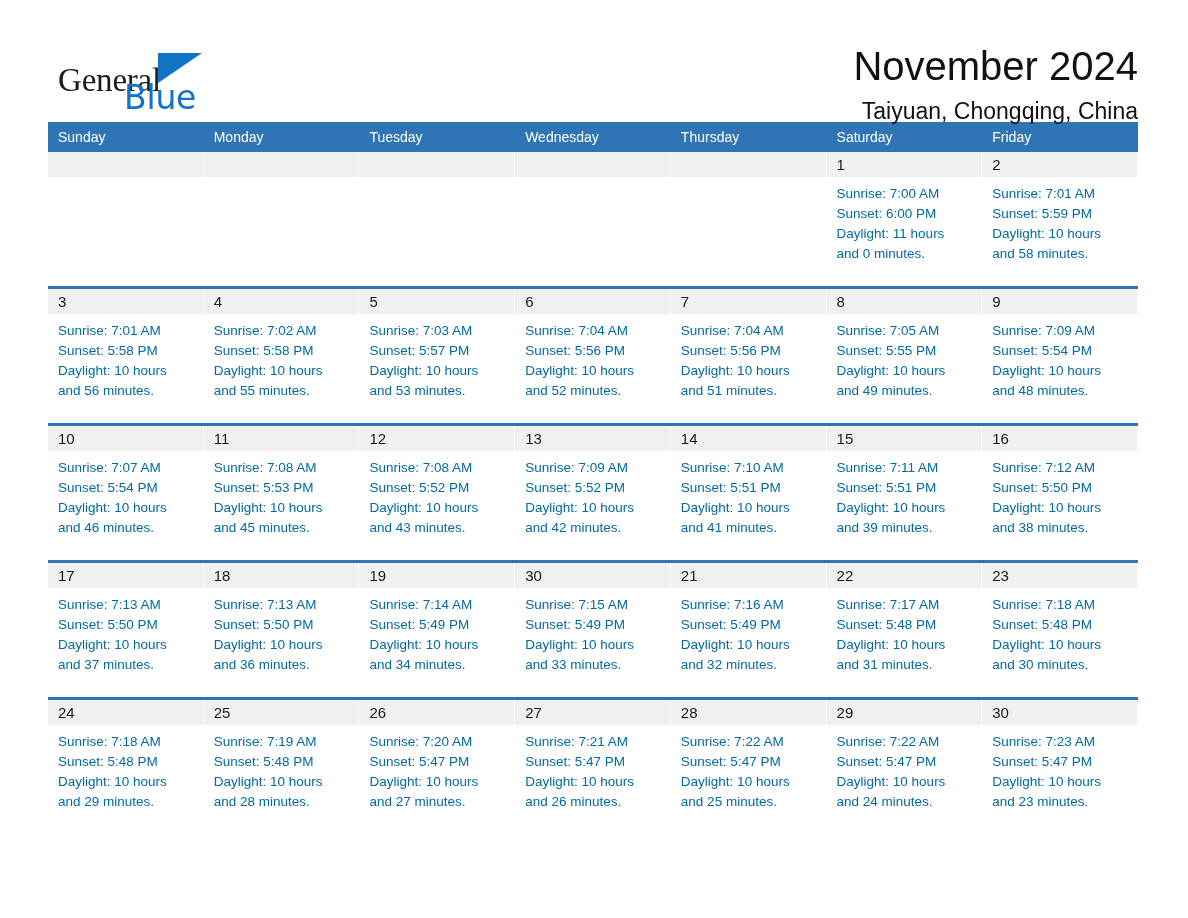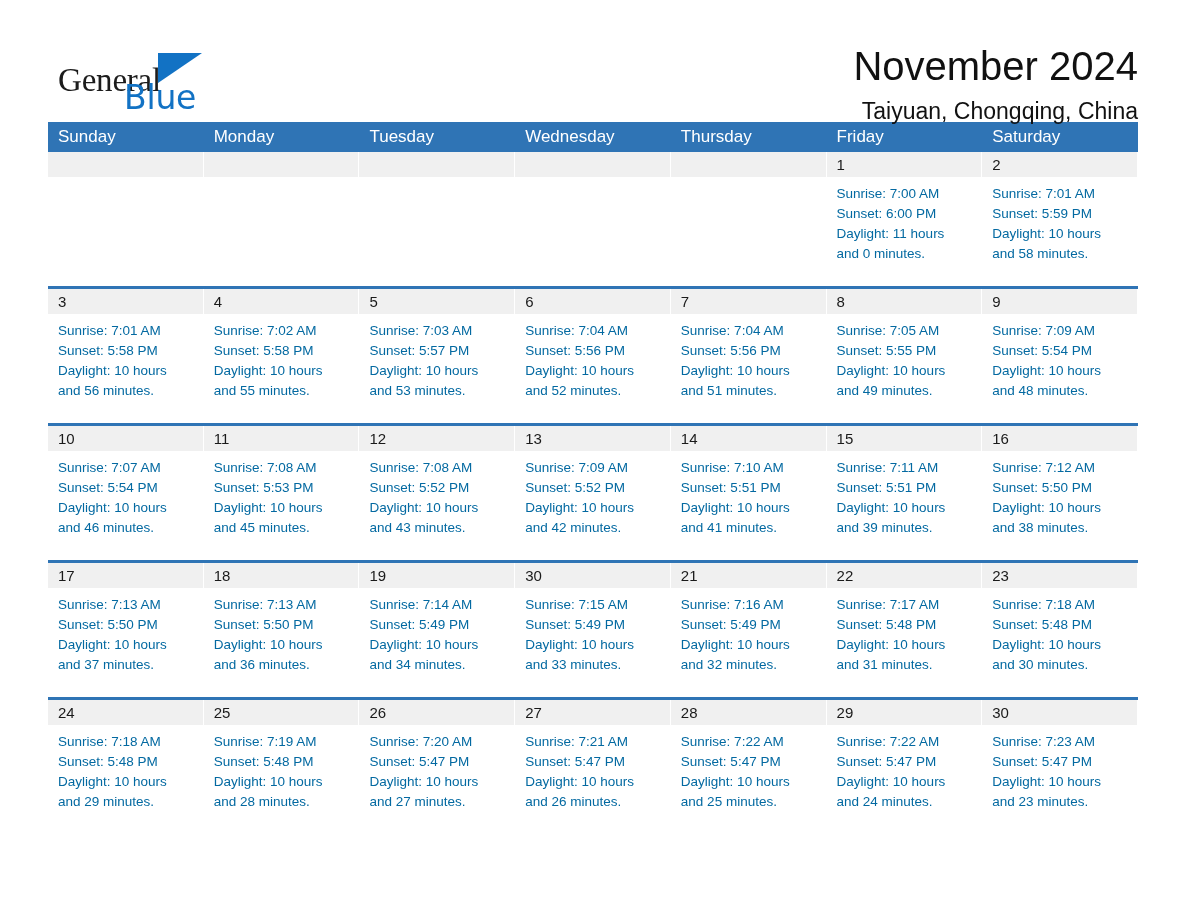--- a/index.html
+++ b/index.html
@@ -96,21 +96,21 @@
     width: 1090px;
   }
   .weekdays {
     display: grid;
     grid-template-columns: repeat(7, 1fr);
     background: #2f74b5;
     height: 30px;
   }
   .weekday {
     color: #ffffff;
-    font-size: 17px;
+    font-size: 14px;
     line-height: 30px;
     padding-left: 10px;
     white-space: nowrap;
   }
 
   .week {
     display: grid;
     grid-template-columns: repeat(7, 1fr);
     border-top: 3px solid #2f74b5;
   }
@@ -161,22 +161,22 @@
 
   </div>
 
   <div class="calendar">
     <div class="weekdays">
         <div class="weekday">Sunday</div>
         <div class="weekday">Monday</div>
         <div class="weekday">Tuesday</div>
         <div class="weekday">Wednesday</div>
         <div class="weekday">Thursday</div>
+        <div class="weekday">Saturday</div>
         <div class="weekday">Friday</div>
-        <div class="weekday">Saturday</div>
       </div>
     <div id="weeks-host">
         <div class="week first">
           <div class="day empty">
             <div class="datebar"></div>
           </div>
           <div class="day empty">
             <div class="datebar"></div>
           </div>
           <div class="day empty">

